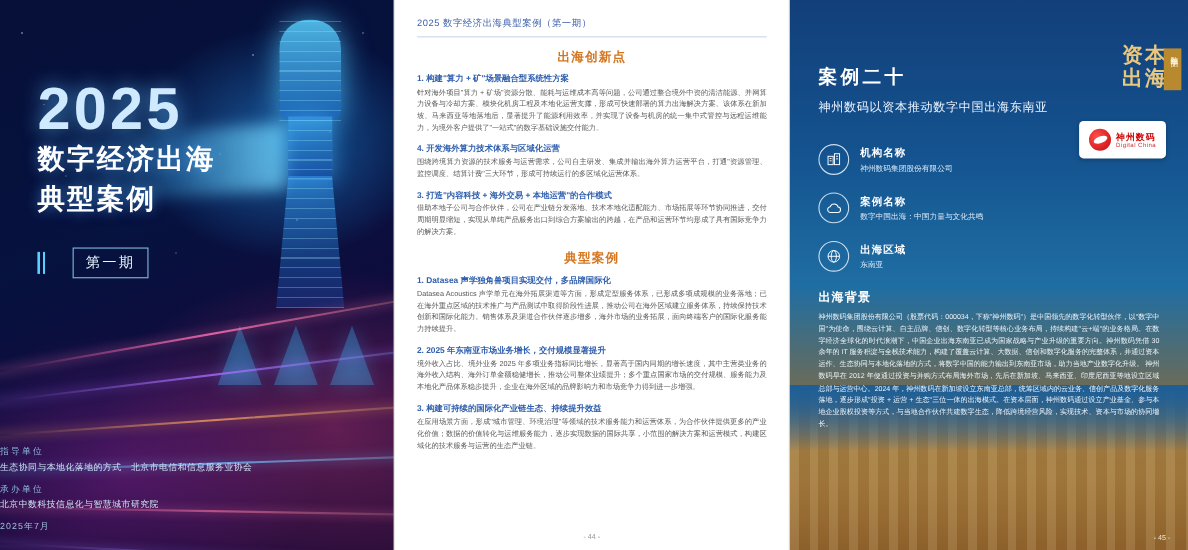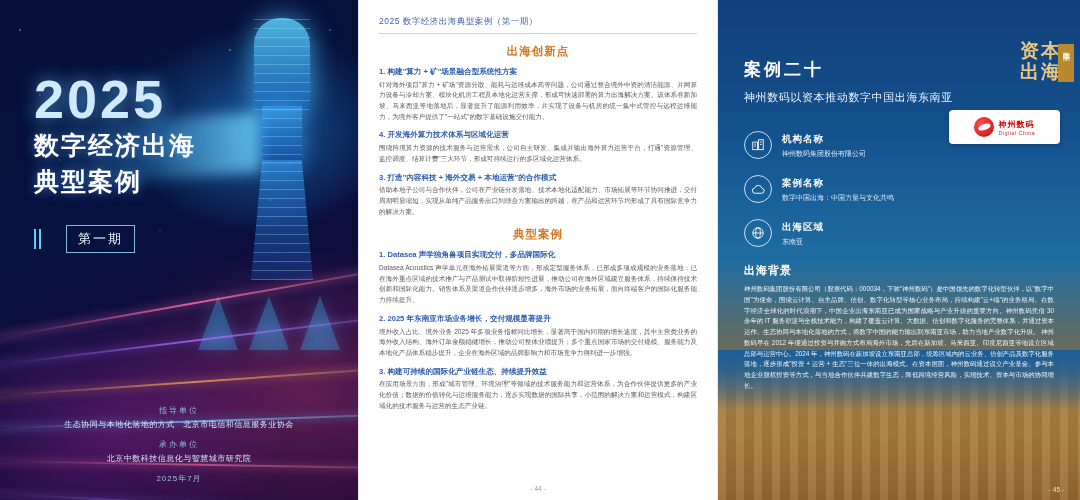--- a/index.html
+++ b/index.html
@@ -160,21 +160,21 @@
   .cover-issue .txt {
     border: 1px solid rgba(150,215,255,0.85);
     padding: 4px 11px;
     font-size: 13px;
     letter-spacing: 2px;
     color: #eaf6ff;
   }
   .cover-credits {
     position: absolute;
     left: 0; right: 0; bottom: 16px;
-    text-align: center;
+    text-align: left;
     color: #b9cfe8;
   }
   .cover-credits .ck { font-size: 8px; letter-spacing: 2px; color:#8fb6da; margin-bottom:3px; }
   .cover-credits .cv { font-size: 8px; letter-spacing: 0.5px; margin-bottom: 9px; color:#cfe2f5; }
   .cover-credits .date { font-size: 8px; color:#9fc0de; margin-top: 4px; letter-spacing:1px;}
 
   
   .textpage {
     position: relative;
     width: 360px;
@@ -287,21 +287,21 @@
     writing-mode: vertical-rl;
     position: absolute;
     right: -12px; top: 4px;
     height: 34px;
   }
   .cp-logo {
     position: absolute;
     right: 20px; top: 110px;
     background: #ffffff;
     border-radius: 4px;
-    padding: 7px 25px;
+    padding: 7px 9px;
     display: flex;
     align-items: center;
     gap: 5px;
     box-shadow: 0 1px 4px rgba(0,0,0,0.25);
   }
   .cp-logo .mark {
     width: 20px; height: 20px;
     border-radius: 50%;
     background: radial-gradient(circle at 35% 35%, #ff4d4d, #c60a0a);
     position: relative;

